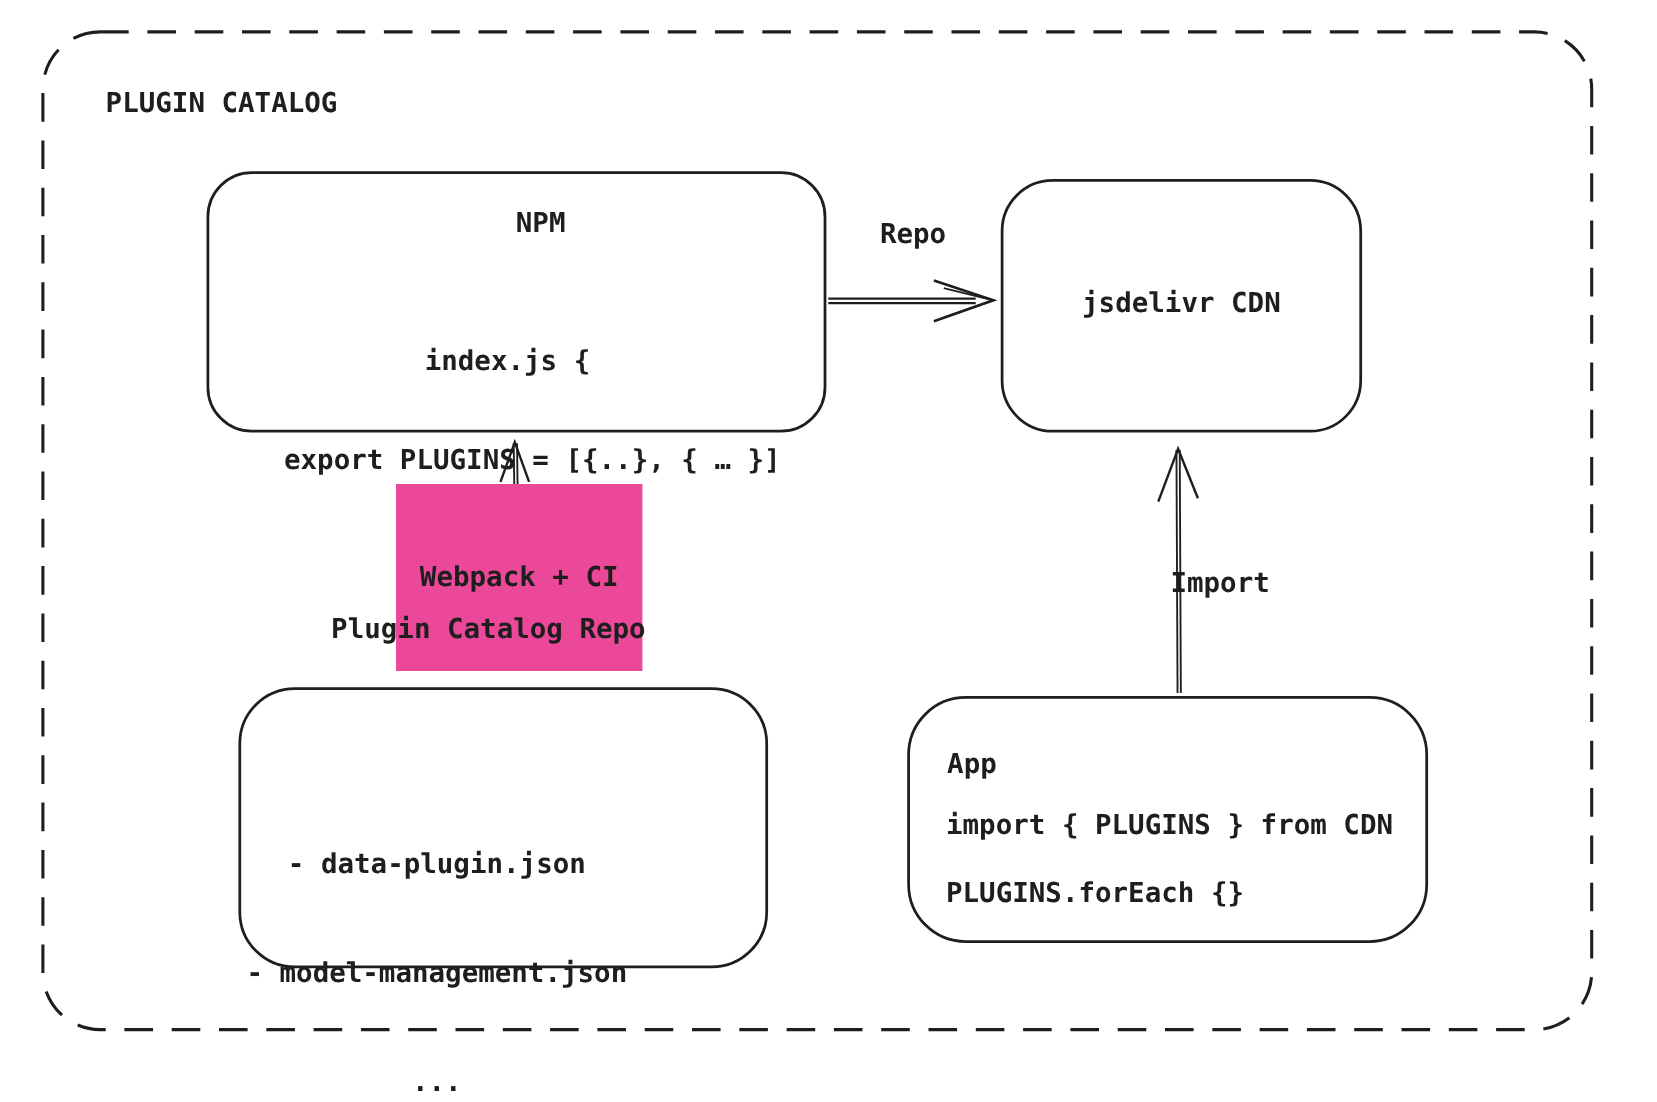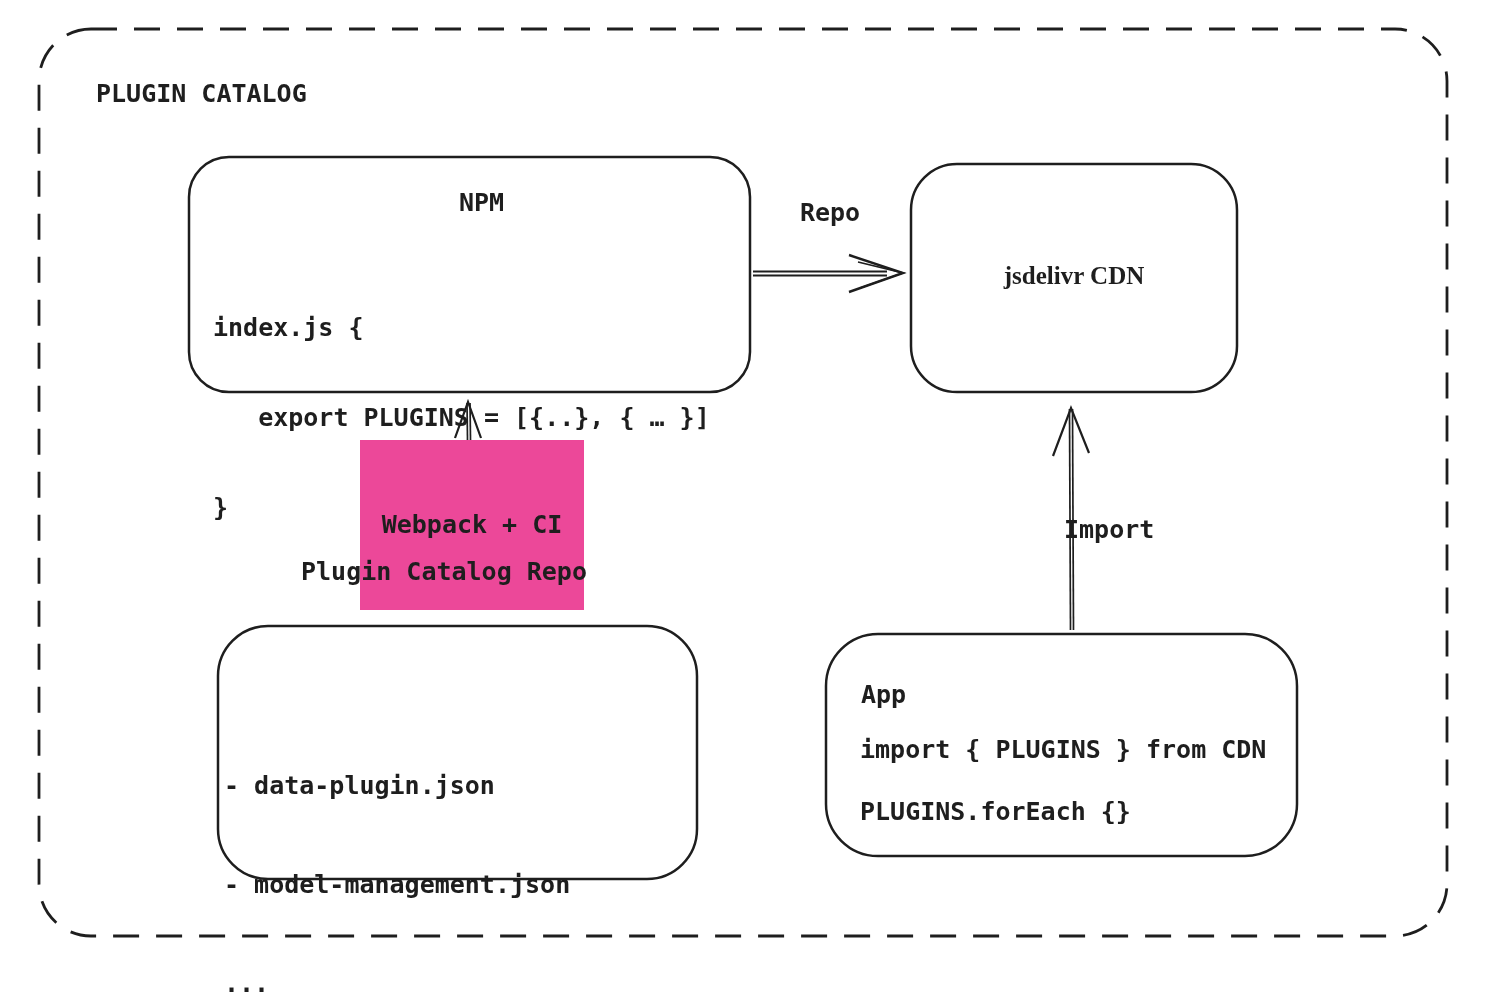--- a/index.html
+++ b/index.html
@@ -16,20 +16,21 @@
   .canvas svg.strokes {
     position: absolute;
     left: 0; top: 0;
     width: 1506px; height: 1002px;
   }
   .txt {
     position: absolute;
     white-space: pre;
     font-size: 25px;
     line-height: 30px;
+    text-align: center;
   }
   .center { text-align: center; }
   .code-line { white-space: pre; }
   .arrow-label-stack {
     background: #ec4899;
     line-height: 34px;
     padding: 0 4px;
   }
   .repo-list { line-height: 33px; }
 </style>
@@ -62,28 +63,28 @@
 
     <g stroke="#1e1e1e" fill="none">
       <line x1="1070.5" y1="630" x2="1069.5" y2="409" stroke-width="1.7"></line>
       <line x1="1073.5" y1="630" x2="1072.5" y2="409" stroke-width="1.7"></line>
       <polyline points="1053,456 1071,408 1089,453" stroke-width="2.2"></polyline>
     </g>
   </svg>
 
   <div class="txt" style="left:96px; top:79px;">PLUGIN CATALOG</div>
 
-  <div class="txt center" style="left:189px; top:188px; width:585px;">NPM</div>
+  <div class="txt center" style="left:199px; top:188px; width:585px;">NPM</div>
   <div class="txt" style="left:213px; top:253px;">
     <div class="code-line">index.js {</div>
     <div class="code-line">   export PLUGINS = [{..}, { … }]</div>
     <div class="code-line">}</div>
   </div>
 
-  <div class="txt center" style="left:911px; top:261px; width:326px;font-family:Liberation Serif, serif;">jsdelivr CDN</div>
+  <div class="txt center" style="left:911px; top:261px; width:326px;">jsdelivr CDN</div>
 
   <div class="txt center" style="left:760px; top:198px; width:140px;">Repo</div>
 
   <div class="txt center arrow-label-stack" style="left:360px; top:440px; width:216px;">
     <div>Webpack + CI</div>
   </div>
 
   <div class="txt" style="left:289px; top:557px;margin-left:12px;">Plugin Catalog Repo</div>
   <div class="txt repo-list" style="left:224px; top:703px;">
     <div class="code-line">- data-plugin.json</div>

